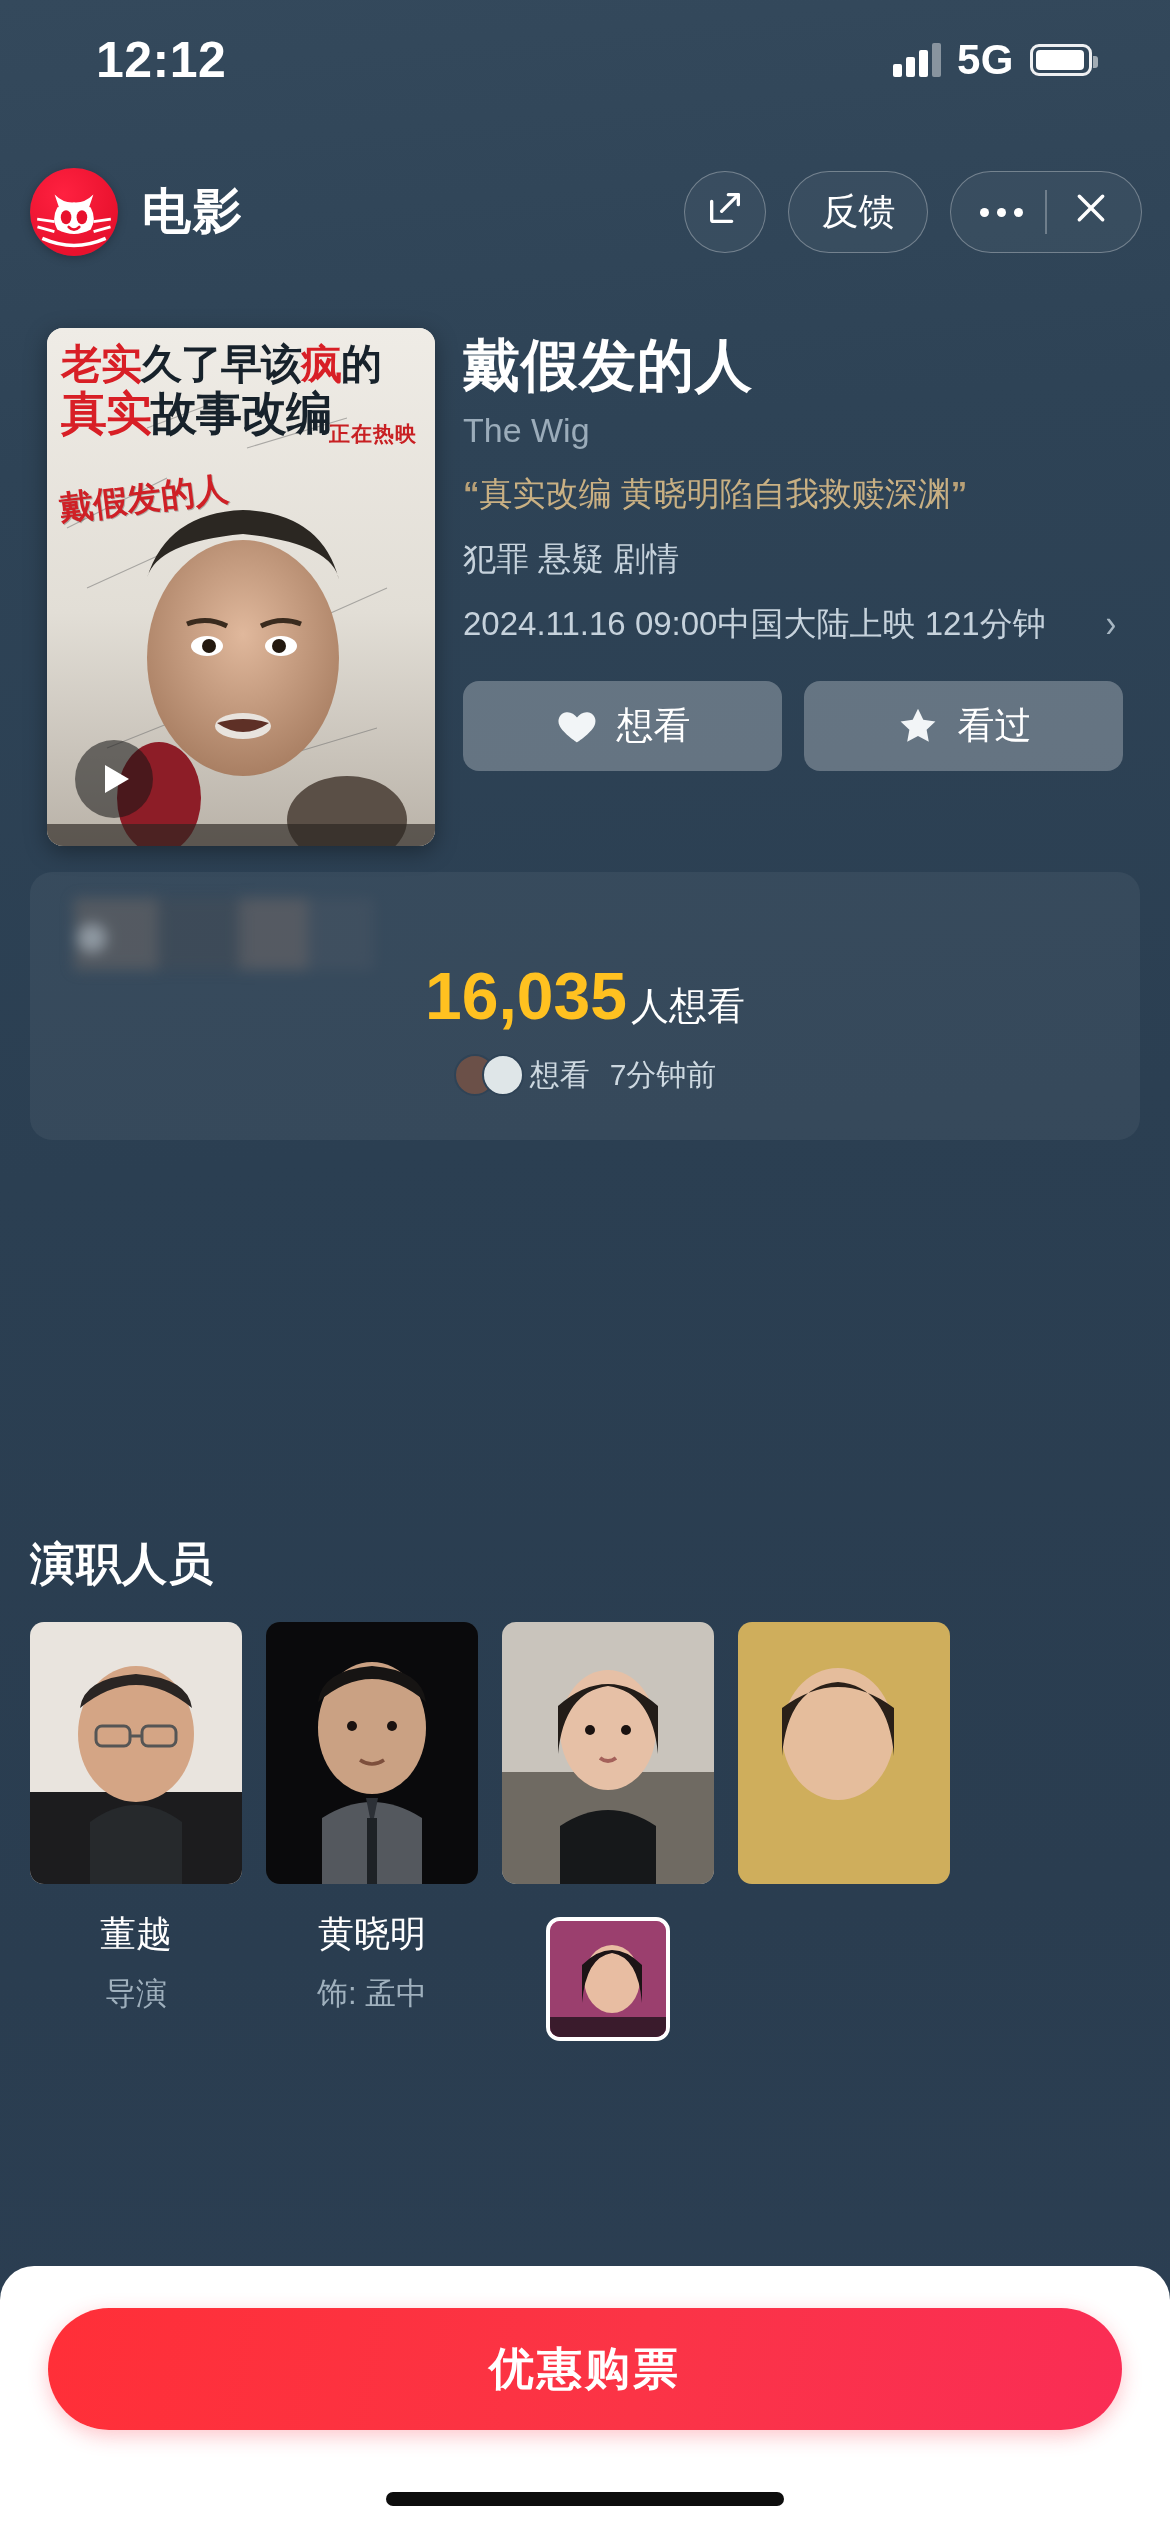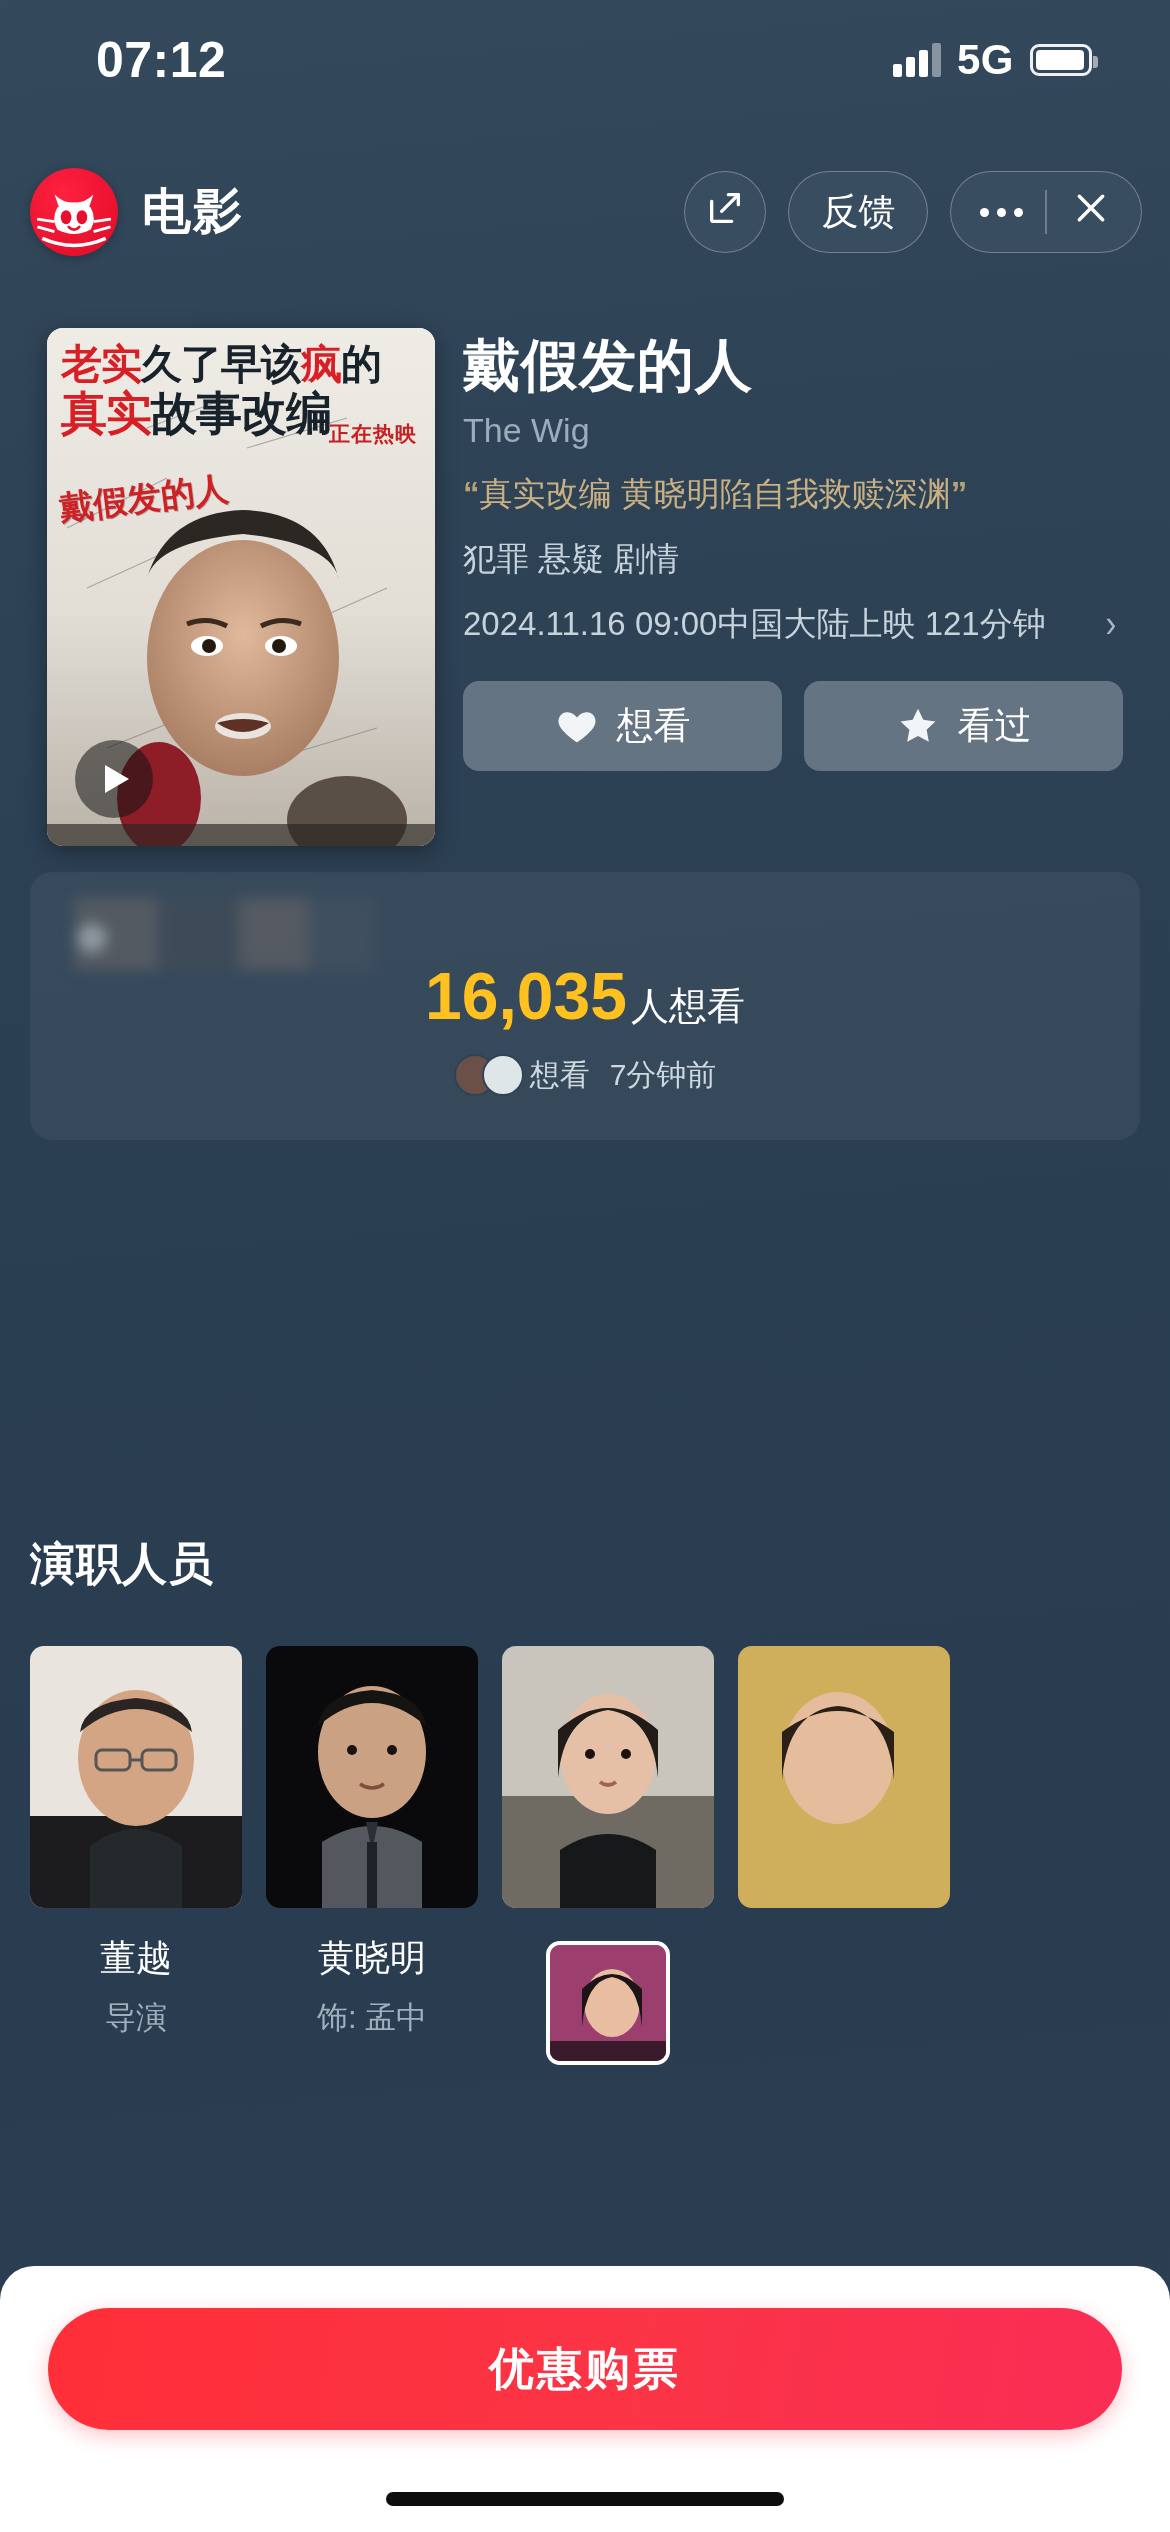--- a/index.html
+++ b/index.html
@@ -170,21 +170,21 @@
   .sec-title { color: #fff; font-size: 45px; font-weight: 700; letter-spacing: 1px; }
   .synopsis { position: absolute; top: 1190px; left: 30px; right: 26px; }
   .syn-body {
     color: #e4ebf1; font-size: 39px; line-height: 1.62; margin-top: 36px;
     letter-spacing: .5px;
   }
   .syn-more { color: #91a2b0; }
 
   
   .cast { position: absolute; top: 1534px; left: 30px; right: 0; }
-  .cast-strip { display: flex; gap: 24px; margin-top: 52px; }
+  .cast-strip { display: flex; gap: 24px; margin-top: 28px; }
   .cast-card { width: 212px; flex: 0 0 auto; position: relative; }
   .cast-photo {
     width: 212px; height: 262px; border-radius: 14px; overflow: hidden; position: relative;
     background: #3a4a58;
   }
   .cast-name { color: #fff; font-size: 36px; text-align: center; margin-top: 26px; font-weight: 500; }
   .cast-role { color: #9fb0bd; font-size: 31px; text-align: center; margin-top: 14px; }
   .cast-inset {
     position: absolute; left: 50%; transform: translateX(-50%);
     bottom: -26px; width: 124px; height: 124px; border-radius: 14px;
@@ -209,21 +209,21 @@
     position: absolute; left: 50%; transform: translateX(-50%); bottom: 26px;
     width: 398px; height: 14px; border-radius: 7px; background: #0d0d0d;
   }
 </style>
 </head>
 <body>
 
 <div class="phone">
 
   <div class="statusbar">
-    <div class="status-time">07:12</div>
+    <div class="status-time">12:12</div>
     <div class="status-right">
       <span class="sig">
           <i></i>
           <i></i>
           <i></i>
           <i></i>
         </span>
       <span class="net">5G</span>
       <span class="batt">
           <span></span>

